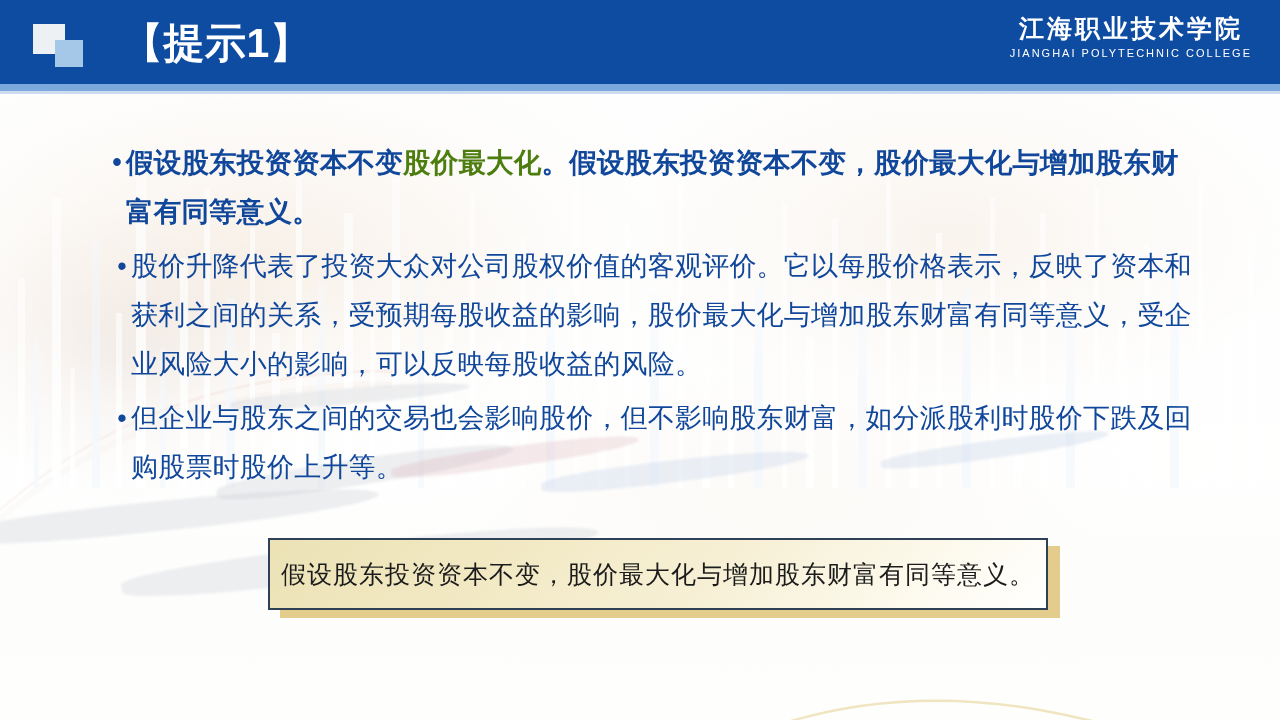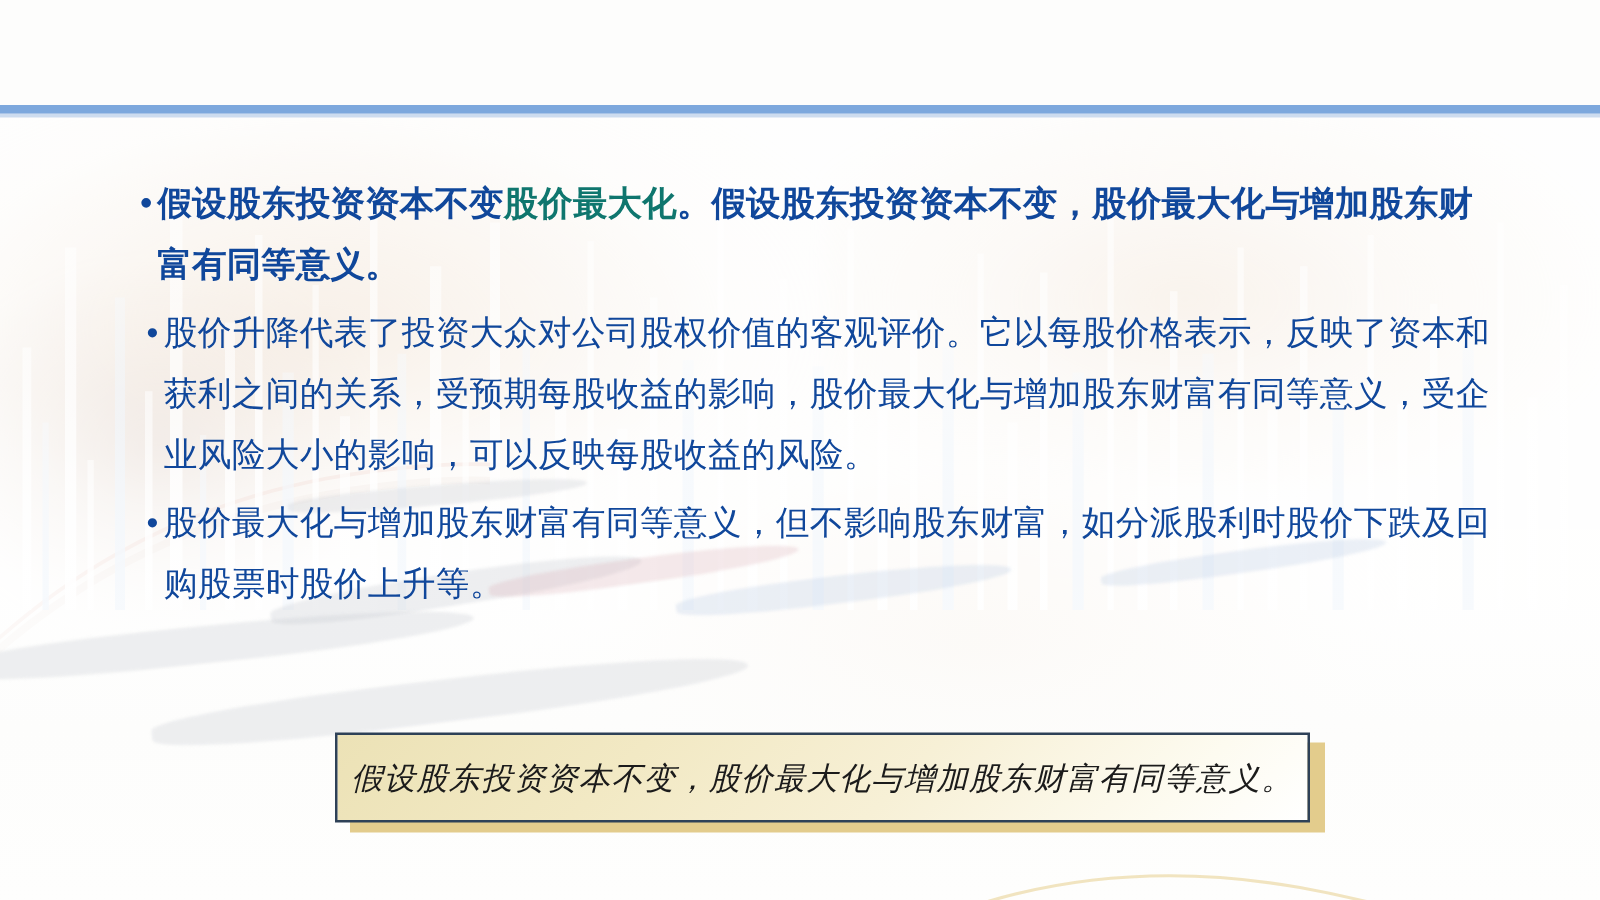--- a/index.html
+++ b/index.html
@@ -155,31 +155,31 @@
     font-size:27.5px; font-weight:bold;
     line-height:49px;
     letter-spacing:0.2px;
   }
   .bullet .dot {
     flex:0 0 auto;
     width:18px; text-align:center;
     font-size:27px; line-height:49px; color:#10479b;
   }
   .bullet .btext { flex:1 1 auto; }
-  .hl-red { color:#0f766e; }
+  .hl-red { color:#4d7c0f; }
 
   #b1 { left:108px; top:44px; width:1078px; }
   #b2 { left:113px; top:148px; width:1080px; font-weight:normal; }
   #b3 { left:113px; top:300px; width:1080px; font-weight:normal; }
 
   #b2 .btext, #b3 .btext { font-weight:normal; }
   #b2, #b3 { font-size:27px; }
 
   
-  .callout-wrap { position:absolute; left:268px; top:586px; z-index:6;font-style:italic; }
+  .callout-wrap { position:absolute; left:268px; top:538px; z-index:6; }
   .callout-shadow {
     position:absolute; left:12px; top:8px;
     width:780px; height:72px;
     background:#d8b961;
     opacity:0.72;
   }
   .callout {
     position:relative;
     width:780px; height:72px;
     border:2px solid #2e4157;
@@ -270,38 +270,51 @@
     <div class="sheet" style="left:-40px; top:412px; width:420px; height:30px; transform:rotate(-6deg);"></div>
     <div class="sheet" style="left:230px; top:300px; width:240px; height:16px; transform:rotate(-5deg);"></div>
     <div class="sheet" style="left:120px; top:455px; width:480px; height:34px; transform:rotate(-7deg);"></div>
     <div class="sheet blue" style="left:880px; top:352px; width:230px; height:18px; transform:rotate(-8deg);"></div>
 
     <svg class="gold-curve" viewBox="0 0 660 130">
       <path d="M0,120 C120,30 260,-6 420,22 C520,40 600,72 660,96" fill="none" stroke="rgba(226,198,118,0.45)" stroke-width="2.5"></path>
     </svg>
   </div>
 
+  <div class="header">
+    <div class="logo-mark">
+      <div class="logo-sq-white"></div>
+      <div class="logo-sq-blue"></div>
+    </div>
+
+    <div class="slide-title">【提示1】</div>
+
+    <div class="brand">
+      <div class="brand-cn">江海职业技术学院</div>
+      <div class="brand-en">JIANGHAI  POLYTECHNIC  COLLEGE</div>
+    </div>
+  </div>
   <div class="header-accent"></div>
   <div class="header-accent2"></div>
 
   <div class="content">
 
     <div class="bullet" id="b1">
       <span class="dot">•</span>
       <span class="btext"><span>假设股东投资资本不变</span><span class="hl-red">股价最大化</span><span>。假设股东投资资本不变，股价最大化与增加股东财富有同等意义。</span></span>
     </div>
 
     <div class="bullet" id="b2">
       <span class="dot">•</span>
       <span class="btext">股价升降代表了投资大众对公司股权价值的客观评价。它以每股价格表示，反映了资本和获利之间的关系，受预期每股收益的影响，股价最大化与增加股东财富有同等意义，受企业风险大小的影响，可以反映每股收益的风险。</span>
     </div>
 
     <div class="bullet" id="b3">
       <span class="dot">•</span>
-      <span class="btext">股价最大化与增加股东财富有同等意义，但不影响股东财富，如分派股利时股价下跌及回购股票时股价上升等。</span>
+      <span class="btext">但企业与股东之间的交易也会影响股价，但不影响股东财富，如分派股利时股价下跌及回购股票时股价上升等。</span>
     </div>
   </div>
 
   <div class="callout-wrap">
     <div class="callout-shadow"></div>
     <div class="callout">
       <span class="callout-text">假设股东投资资本不变，股价最大化与增加股东财富有同等意义。</span>
     </div>
   </div>
 

